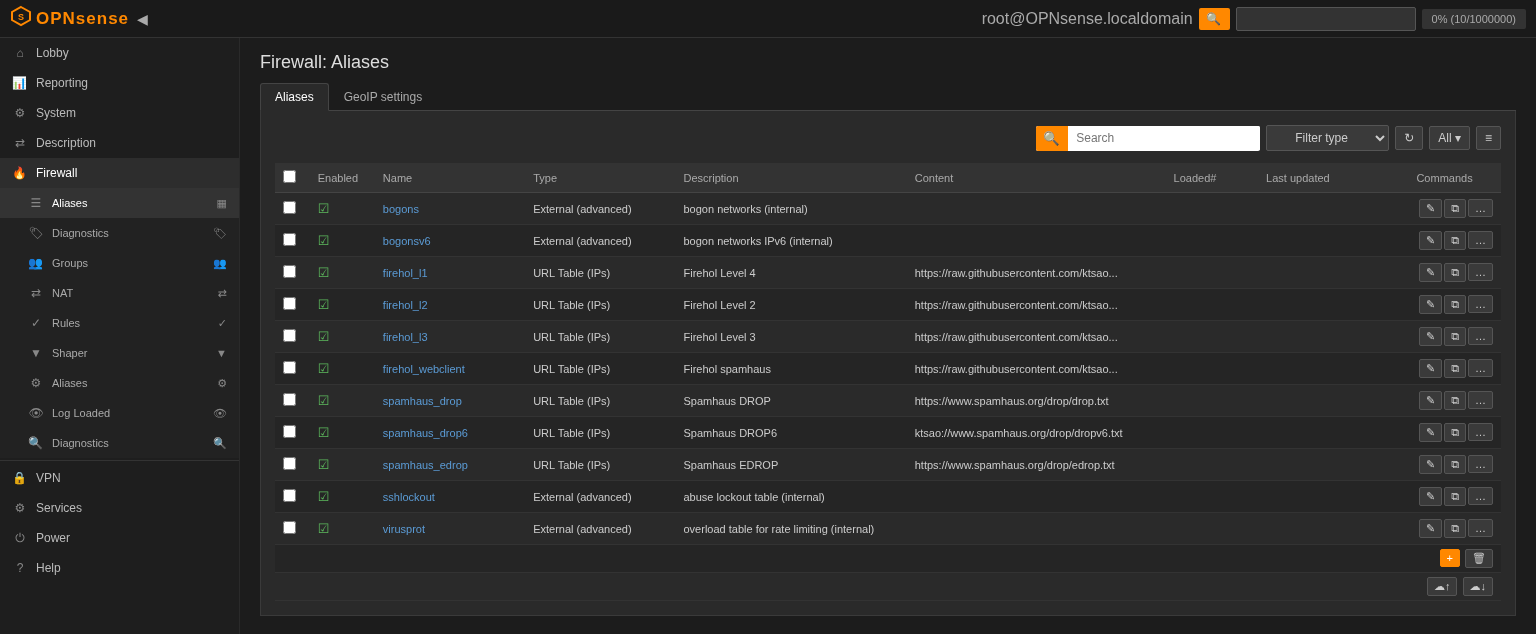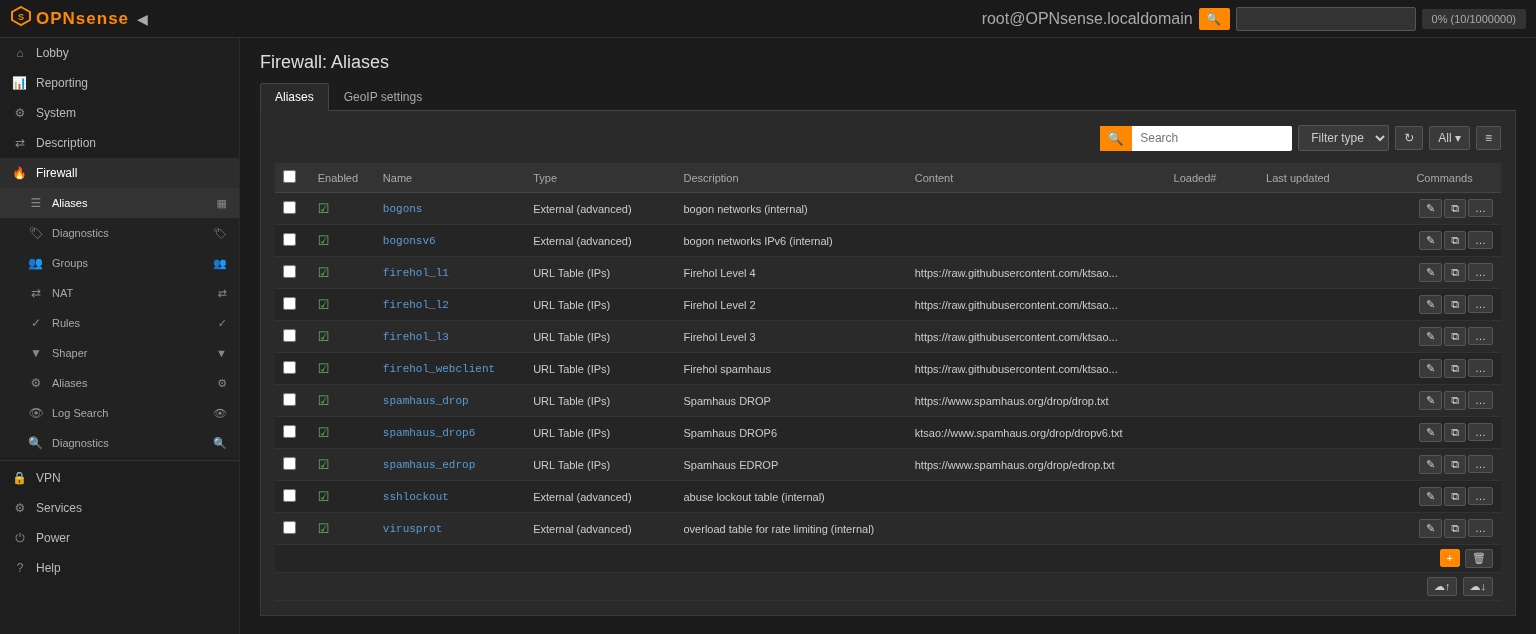--- a/index.html
+++ b/index.html
@@ -45,22 +45,22 @@
     .tab { padding: 6px 14px; cursor: pointer; font-size: 12px; color: #aaa; border: 1px solid transparent; border-bottom: none; border-radius: 3px 3px 0 0; }
     .tab.active { background: #2a2a2a; color: #fff; border-color: #444; border-bottom: 1px solid #2a2a2a; margin-bottom: -1px; }
 
     
     .table-panel { background: #2a2a2a; border: 1px solid #3a3a3a; border-top: none; padding: 14px; }
 
     
     .table-toolbar { display: flex; align-items: center; justify-content: flex-end; gap: 6px; margin-bottom: 12px; }
     .search-box-wrap { display: flex; align-items: center; background: #fff; border-radius: 2px; overflow: hidden; }
     .search-box-btn { background: #f80; border: none; color: #fff; padding: 5px 8px; cursor: pointer; }
-    .search-box-input { border: none; outline: none; padding: 5px 8px; font-size: 12px; color: #333; width: 160px; }
-    .filter-select { background: #3a3a3a; border: 1px solid #555; color: #ccc; padding: 4px 8px; font-size: 12px; border-radius: 2px; }
+    .search-box-input { border: none; outline: none; padding: 5px 8px; font-size: 12px; color: #333; width: 192px; }
+    .filter-select { background: #3a3a3a; border: 1px solid #555; color: #ccc; padding: 4px 24px; font-size: 12px; border-radius: 2px; }
     .toolbar-btn { background: #3a3a3a; border: 1px solid #555; color: #ccc; padding: 4px 8px; font-size: 12px; border-radius: 2px; cursor: pointer; }
 
     
     .data-table { width: 100%; border-collapse: collapse; font-size: 11px; }
     .data-table th { background: #333; color: #aaa; padding: 7px 8px; text-align: left; border-bottom: 1px solid #444; font-weight: 500; font-size: 11px; }
     .data-table td { padding: 6px 8px; border-bottom: 1px solid #333; color: #ccc; vertical-align: middle; }
     .data-table tr:nth-child(even) td { background: #252525; }
     .data-table tr:nth-child(odd) td { background: #2a2a2a; }
 
     .col-check { width: 30px; }
@@ -69,21 +69,21 @@
     .col-type { width: 130px; }
     .col-desc { width: 200px; }
     .col-content { width: 220px; }
     .col-loaded { width: 80px; }
     .col-updated { width: 130px; }
     .col-commands { width: 80px; text-align: right; }
 
     .cmd-btn { background: #3a3a3a; border: 1px solid #555; color: #ccc; padding: 2px 6px; font-size: 11px; cursor: pointer; border-radius: 2px; margin-left: 2px; }
     .cmd-btn.orange { background: #f80; border-color: #f80; color: #fff; }
 
-    .row-link { color: #5b9bd5; text-decoration: none; font-family: Liberation Mono, monospace; }
+    .row-link { color: #5b9bd5; text-decoration: none; }
 
     .checkbox-icon { color: #5cb85c; font-size: 13px; }
 
     
     .apply-bar { background: #2a2a2a; border-top: 1px solid #3a3a3a; padding: 12px 20px; flex-shrink: 0; }
     .apply-btn { background: #e8730a; border: none; color: #fff; padding: 7px 18px; font-size: 13px; cursor: pointer; border-radius: 2px; font-weight: 500; }
 
     
     ::-webkit-scrollbar { width: 6px; height: 6px; }
     ::-webkit-scrollbar-track { background: #1a1a1a; }
@@ -170,21 +170,21 @@
         <span class="label">Shaper</span>
         <span class="badge">▼</span>
       </div>
       <div class="sidebar-item">
         <span class="icon">⚙</span>
         <span class="label">Aliases</span>
         <span class="badge">⚙</span>
       </div>
       <div class="sidebar-item">
         <span class="icon">👁</span>
-        <span class="label">Log Search</span>
+        <span class="label">Log Loaded</span>
         <span class="badge">👁</span>
       </div>
       <div class="sidebar-item">
         <span class="icon">🔍</span>
         <span class="label">Diagnostics</span>
         <span class="badge">🔍</span>
       </div>
     </div>
 
     <hr class="divider-line">

